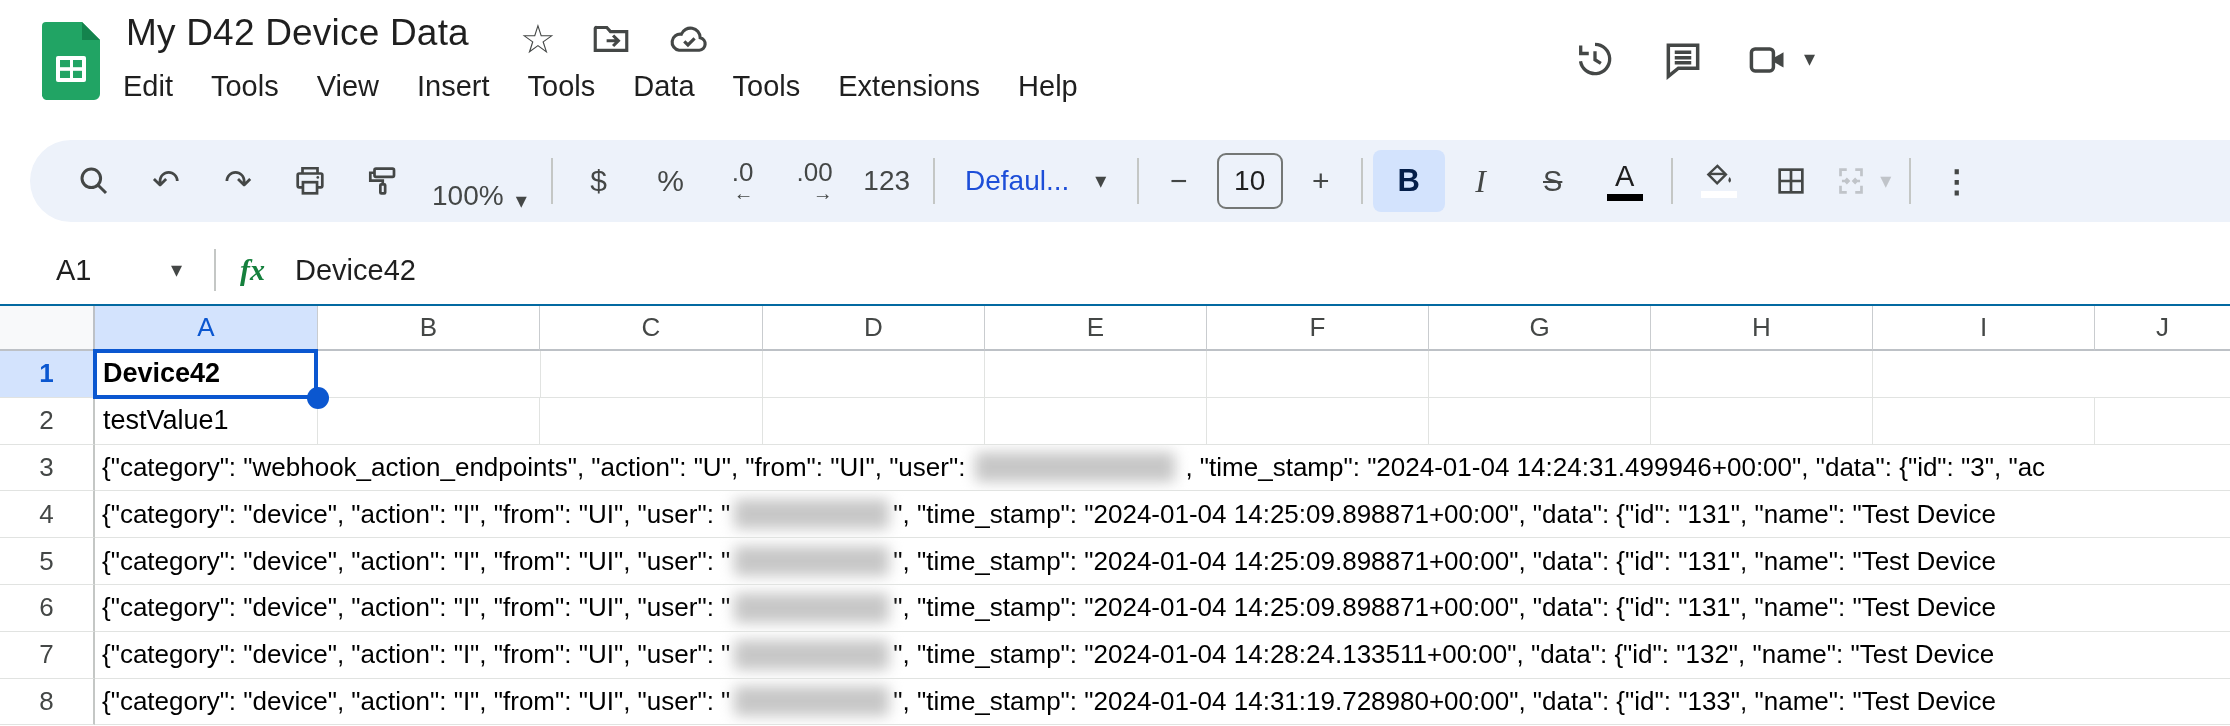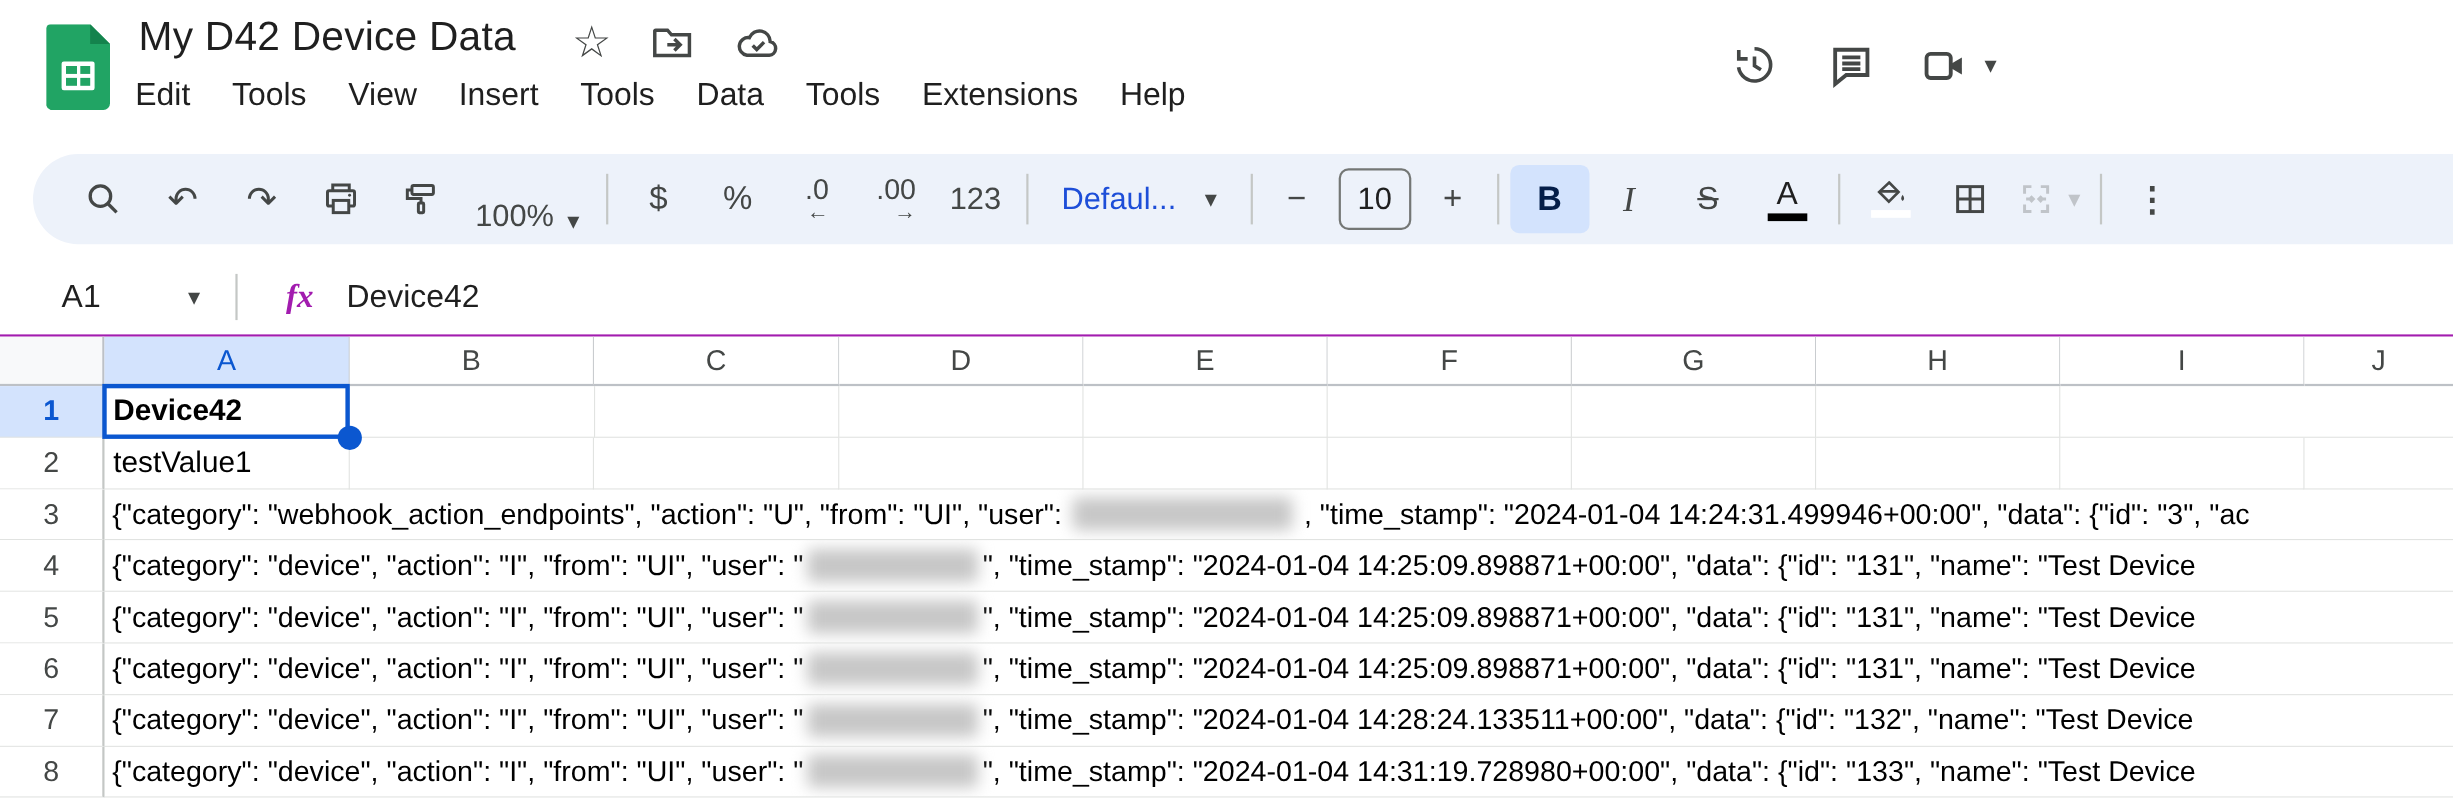--- a/index.html
+++ b/index.html
@@ -40,25 +40,25 @@
   .b-btn{background:#d3e3fd;color:#041e49;font-weight:700;font-size:31px;width:60px}
   .i-btn{font-family:"Liberation Serif",serif;font-style:italic;font-size:32px;font-weight:500}
   .s-btn{font-size:29px;text-decoration:line-through;font-weight:500}
   .a-btn{display:flex;flex-direction:column;align-items:center;justify-content:center}
   .a-btn .letter{font-size:29px;font-weight:500;line-height:1.05;color:#1f1f1f}
   .a-bar{width:36px;height:7px;background:#000;margin-top:3px}
   .fill-bar{width:36px;height:7px;background:#fff;margin-top:1px}
   .disabled{color:#c0c4c9}
 
   
-  .fbar{left:0;top:236px;width:2230px;height:68px;display:flex;align-items:center;border-bottom:2px solid #a21caf}
+  .fbar{left:0;top:236px;width:2230px;height:68px;display:flex;align-items:center;border-bottom:2px solid #0369a1}
   .name-box{width:196px;display:flex;align-items:center;justify-content:space-between;padding:0 14px 0 56px;box-sizing:border-box}
   .name-ref{font-size:29px}
   .fbar-sep{width:2px;height:42px;background:#c4c7c5;margin-left:18px}
-  .fx{font-family:"Liberation Serif",serif;font-style:italic;font-size:30px;color:#a21caf;margin-left:44px;font-weight:700}
+  .fx{font-family:"Liberation Serif",serif;font-style:italic;font-size:30px;color:#15803d;margin-left:24px;font-weight:700}
   .fvalue{font-size:29px;margin-left:30px}
 
   
   .grid{left:0;top:306px;width:2230px;bottom:0;overflow:hidden}
   .ch-row{display:flex;height:45px}
   .corner{width:95px;flex:none;background:#f8f9fa;border-right:2px solid #bdc1c6;border-bottom:2px solid #bdc1c6;box-sizing:border-box}
   .ch{flex:none;display:flex;align-items:center;justify-content:center;font-size:26px;color:#444746;background:#fff;
       border-right:1px solid #c9cccf;border-bottom:2px solid #bdc1c6;box-sizing:border-box}
   .ch.sel{background:#d3e3fd;color:#0b57d0;font-weight:500}
   .g-row{display:flex;height:46.8px}

